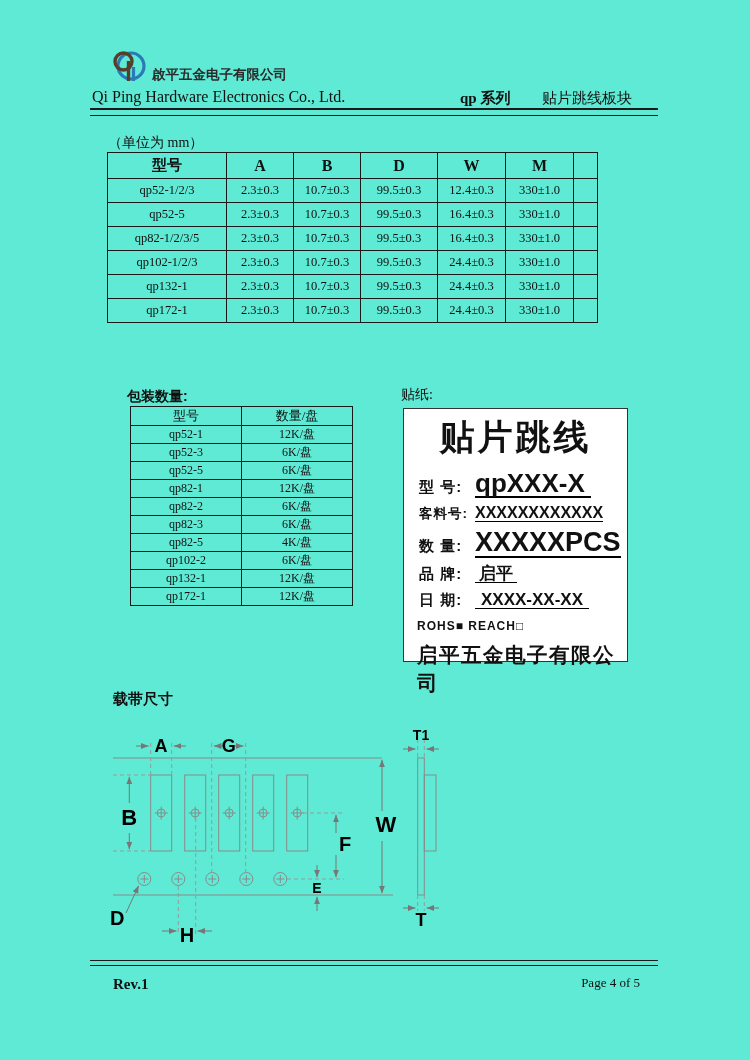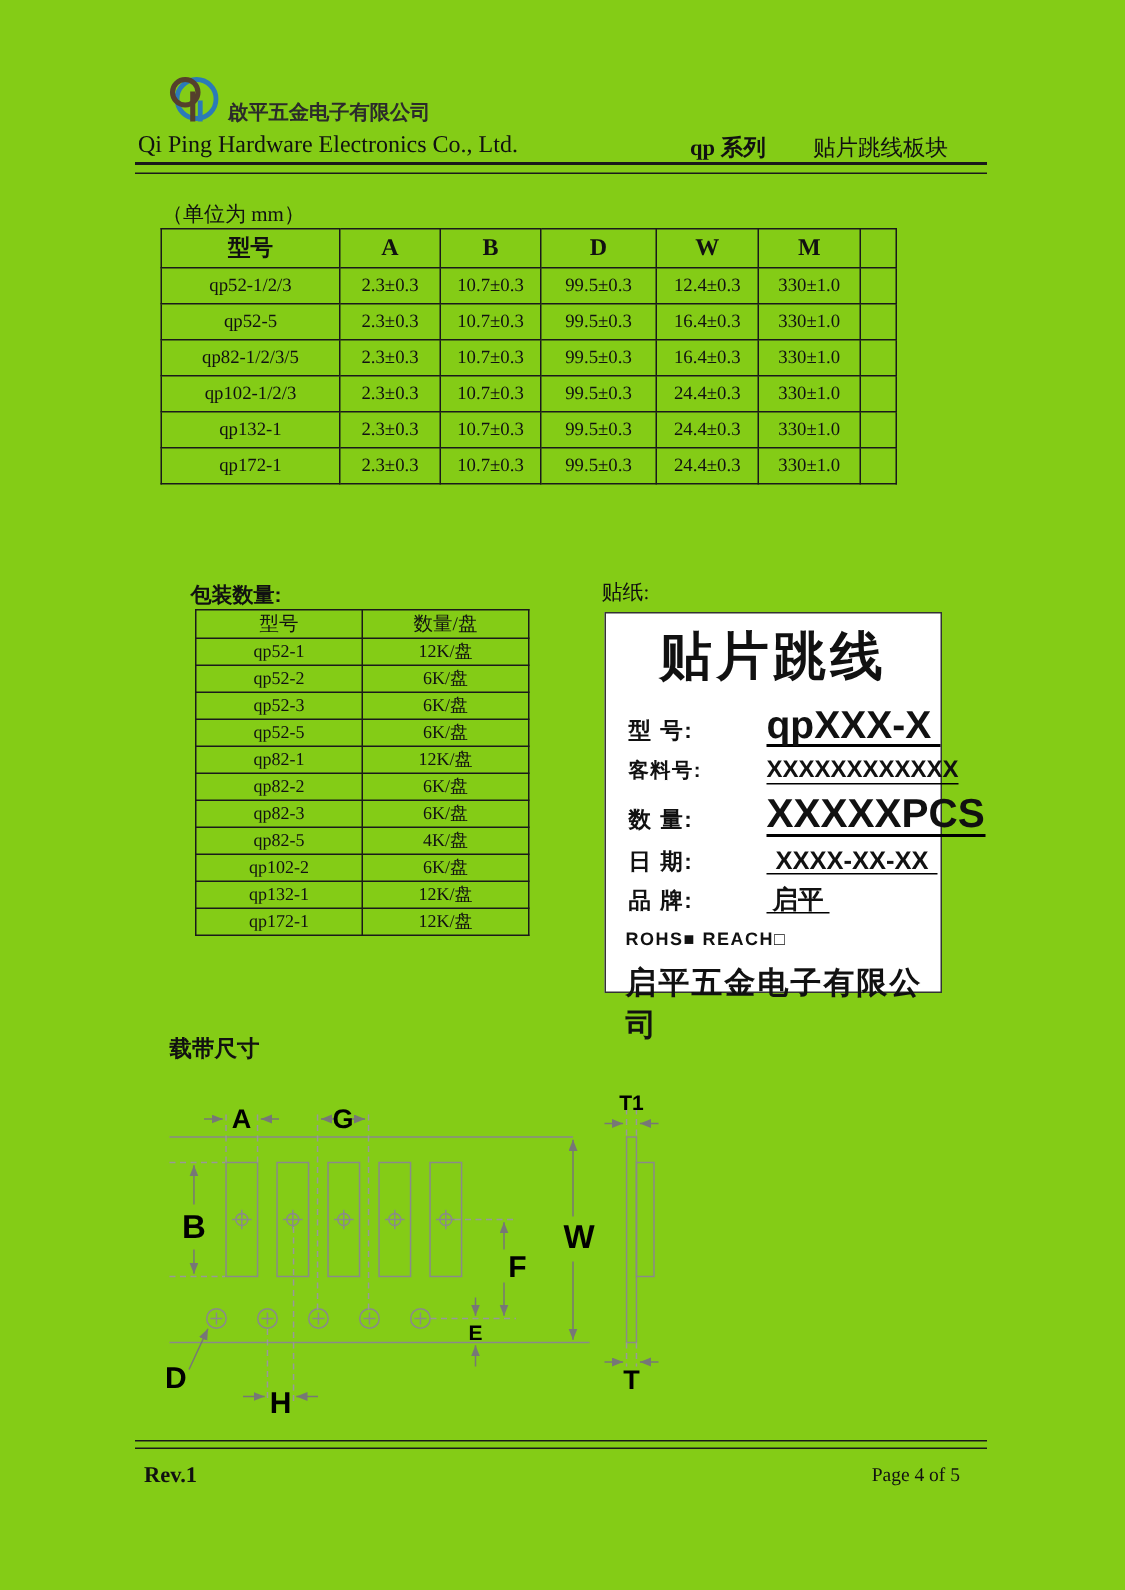--- a/index.html
+++ b/index.html
@@ -1,16 +1,16 @@
 <!DOCTYPE html>
 <html><head>
 <meta charset="utf-8">
 <style>
   html,body{margin:0;padding:0;background:#fff;}
-  .page{position:relative;width:750px;height:1060px;background:#84cc16;overflow:hidden;
+  .page{position:relative;width:750px;height:1060px;background:#5eead4;overflow:hidden;
         font-family:"Liberation Serif",serif;color:#111;}
   .abs{position:absolute;}
 
   
   .company-cn{left:152px;top:66px;font-family:"Liberation Sans",sans-serif;
       font-weight:bold;font-size:13.5px;color:#2b2b2b;}
   .company-en{left:92px;top:88px;font-size:16px;}
   .series{left:460px;top:89px;font-size:15px;font-weight:bold;}
   .product{left:542px;top:89px;font-size:15px;text-align:center;}
   .header-rule{left:90px;top:108px;width:568px;height:5px;
@@ -39,41 +39,41 @@
   .pack-table th{height:17px;font-size:13px;}
   .pack-table td{height:16.8px;font-size:12px;}
 
   
   .sticker-title{left:401px;top:386px;font-size:14px;}
   .sticker-box{left:403px;top:408px;width:223px;height:252px;
       border:1.8px solid #333;background:#fff;
       font-family:"Liberation Sans",sans-serif;font-weight:bold;}
   .sticker-heading{margin-top:5px;text-align:center;font-size:35px;
       font-family:Liberation Serif, serif;font-weight:bold;letter-spacing:3px;}
-  .field{display:flex;align-items:baseline;padding-left:15px;gap:36px;}
+  .field{display:flex;align-items:baseline;padding-left:15px;}
   .flabel{flex:0 0 56px;font-size:15px;letter-spacing:1px;white-space:nowrap;}
   .fvalue{border-bottom:2px solid #000;line-height:1;white-space:nowrap;}
   .f0{margin-top:9px;}  .f0 .fvalue{font-size:26px;flex:0 0 116px;}
   .f1{margin-top:7px;}  .f1 .flabel{font-size:13.5px;} .f1 .fvalue{font-size:16px;flex:0 0 124px;border-bottom-width:1.5px;}
   .f2{margin-top:6px;}  .f2 .fvalue{font-size:27px;flex:0 0 124px;}
   .f3{margin-top:7px;}  .f3 .fvalue{font-size:17px;padding:0 4px;border-bottom-width:1.5px;}
   .f4{margin-top:7px;}  .f4 .fvalue{font-size:17px;padding:0 6px;border-bottom-width:1.5px;}
   .compliance{margin:9px 0 0 13px;font-size:12px;letter-spacing:1px;}
   .sticker-company{margin:8px 0 0 13px;font-size:20.5px;letter-spacing:1.5px;}
 
   
   .draw-title{left:113px;top:690px;font-size:15px;font-weight:bold;
       font-family:"Liberation Sans",sans-serif;}
   .drawing{left:100px;top:713px;}
   .drawing text{font-family:"Liberation Sans",sans-serif;font-weight:bold;fill:#000;}
 
   
   .footer-rule{left:90px;top:960px;width:568px;height:4px;
       border-top:1.8px solid #1a1a1a;border-bottom:1.8px solid #1a1a1a;}
-  .rev{left:96px;top:976px;font-size:15px;font-weight:bold;}
+  .rev{left:113px;top:976px;font-size:15px;font-weight:bold;}
   .pageno{left:460px;top:975px;width:180px;text-align:right;font-size:13px;}
 </style>
 </head>
 <body>
 
 <div class="page">
 
   <svg class="abs" style="left:108px;top:46px" width="44" height="44" viewBox="0 0 44 44">
     <circle cx="23" cy="20" r="13" fill="none" stroke="#2b7ab8" stroke-width="3.2"></circle>
     <circle cx="15.5" cy="15.5" r="8.5" fill="none" stroke="#55402c" stroke-width="3.4"></circle>
@@ -181,24 +181,20 @@
           <th>型号</th>
           <th>数量/盘</th>
         </tr>
       </thead>
       <tbody>
           <tr>
             <td>qp52-1</td>
             <td>12K/盘</td>
           </tr>
           <tr>
-            <td>qp52-2</td>
-            <td>6K/盘</td>
-          </tr>
-          <tr>
             <td>qp52-3</td>
             <td>6K/盘</td>
           </tr>
           <tr>
             <td>qp52-5</td>
             <td>6K/盘</td>
           </tr>
           <tr>
             <td>qp82-1</td>
             <td>12K/盘</td>
@@ -240,27 +236,27 @@
           <span class="fvalue">qpXXX-X</span>
         </div>
         <div class="field f1">
           <span class="flabel">客料号:</span>
           <span class="fvalue">XXXXXXXXXXXX</span>
         </div>
         <div class="field f2">
           <span class="flabel">数 量:</span>
           <span class="fvalue">XXXXXPCS</span>
         </div>
+        <div class="field f3">
+          <span class="flabel">品 牌:</span>
+          <span class="fvalue">启平</span>
+        </div>
         <div class="field f4">
           <span class="flabel">日 期:</span>
           <span class="fvalue">XXXX-XX-XX</span>
-        </div>
-        <div class="field f3">
-          <span class="flabel">品 牌:</span>
-          <span class="fvalue">启平</span>
         </div>
       </div>
     <div class="compliance">ROHS■  REACH□</div>
     <div class="sticker-company">启平五金电子有限公司</div>
   </div>
 
   <div class="abs draw-title">载带尺寸</div>
   <svg class="abs drawing" width="370" height="235" viewBox="0 0 370 235">
     <defs>
       <marker id="ah" orient="auto" markerWidth="9" markerHeight="8" refX="7.5" refY="3">

